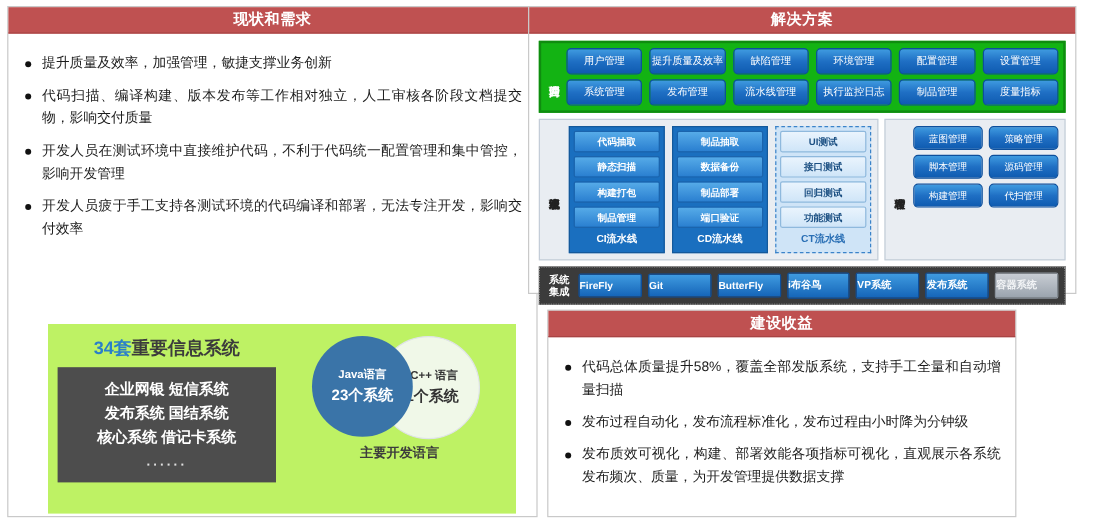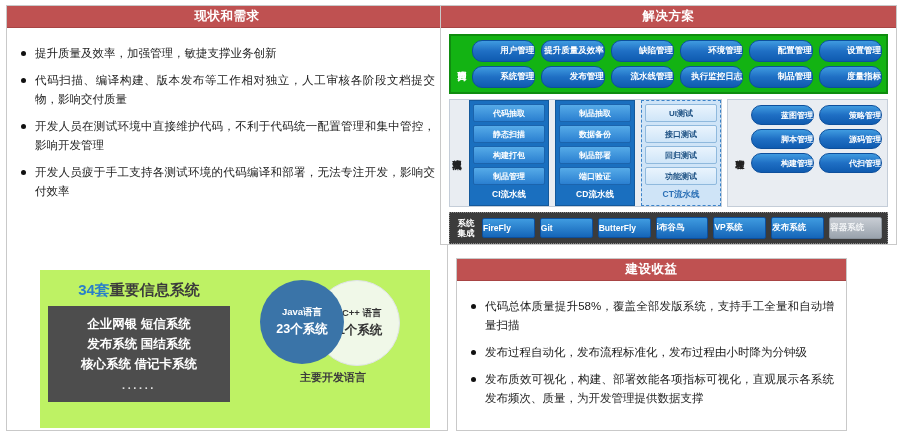--- a/index.html
+++ b/index.html
@@ -60,29 +60,29 @@
   }
   .vlabel{
     writing-mode:vertical-rl;text-orientation:upright;
     font-size:9px;font-weight:bold;color:#fff;letter-spacing:0px;
     display:flex;align-items:center;justify-content:center;width:14px;line-height:10px;
   }
   .vlabel.dark{color:#222;}
   .grid-rows{flex:1;display:flex;flex-direction:column;gap:4px;margin-left:3px;}
   .grid-row{display:flex;gap:6px;}
   .btn{
-    flex:1;text-align:right;color:#fff;font-size:8.5px;font-weight:bold;
-    padding:4px 0;border-radius:10px;
+    flex:1;text-align:center;color:#fff;font-size:8.5px;font-weight:normal;
+    padding:4px 0;border-radius:4px;
     background:linear-gradient(180deg,#3f9be0 0%,#1f6fc4 50%,#0f5bb0 100%);
     border:1px solid #0d4f9c;white-space:nowrap;
   }
 
   .mid-block{
     margin-top:5px;background:#e9edf2;border:1px solid #c4cdd8;
-    display:flex;gap:5px;
+    display:flex;padding:5px;gap:5px;
   }
   .pipe-area{display:flex;gap:6px;flex:1;}
   .pipe-col{
     background:#1a6fbf;border:1px solid #14599b;padding:3px;width:72px;
     display:flex;flex-direction:column;gap:3px;
   }
   .pipe-col.dashed{background:#cfe4f7;border:1px dashed #3b83c9;}
   .pipe-item{
     text-align:center;font-size:8px;font-weight:bold;color:#fff;padding:2.5px 0;
     background:linear-gradient(180deg,#56abe8 0%,#2a7fd0 100%);

